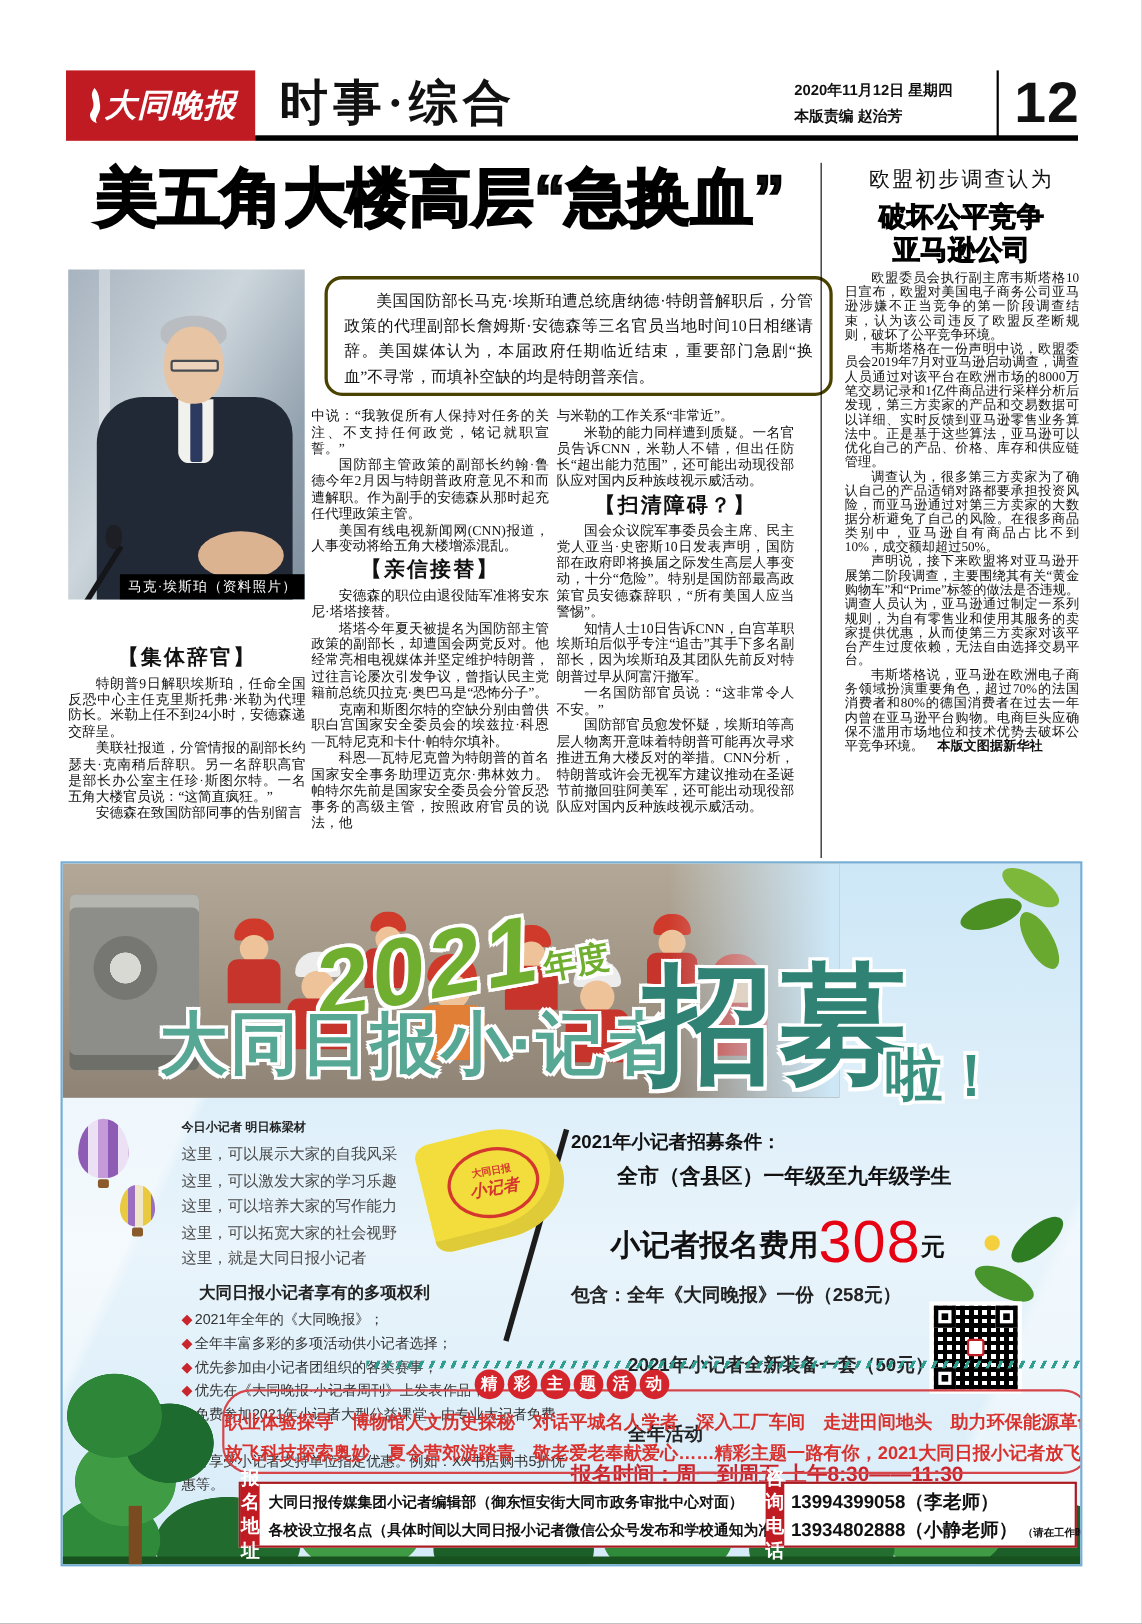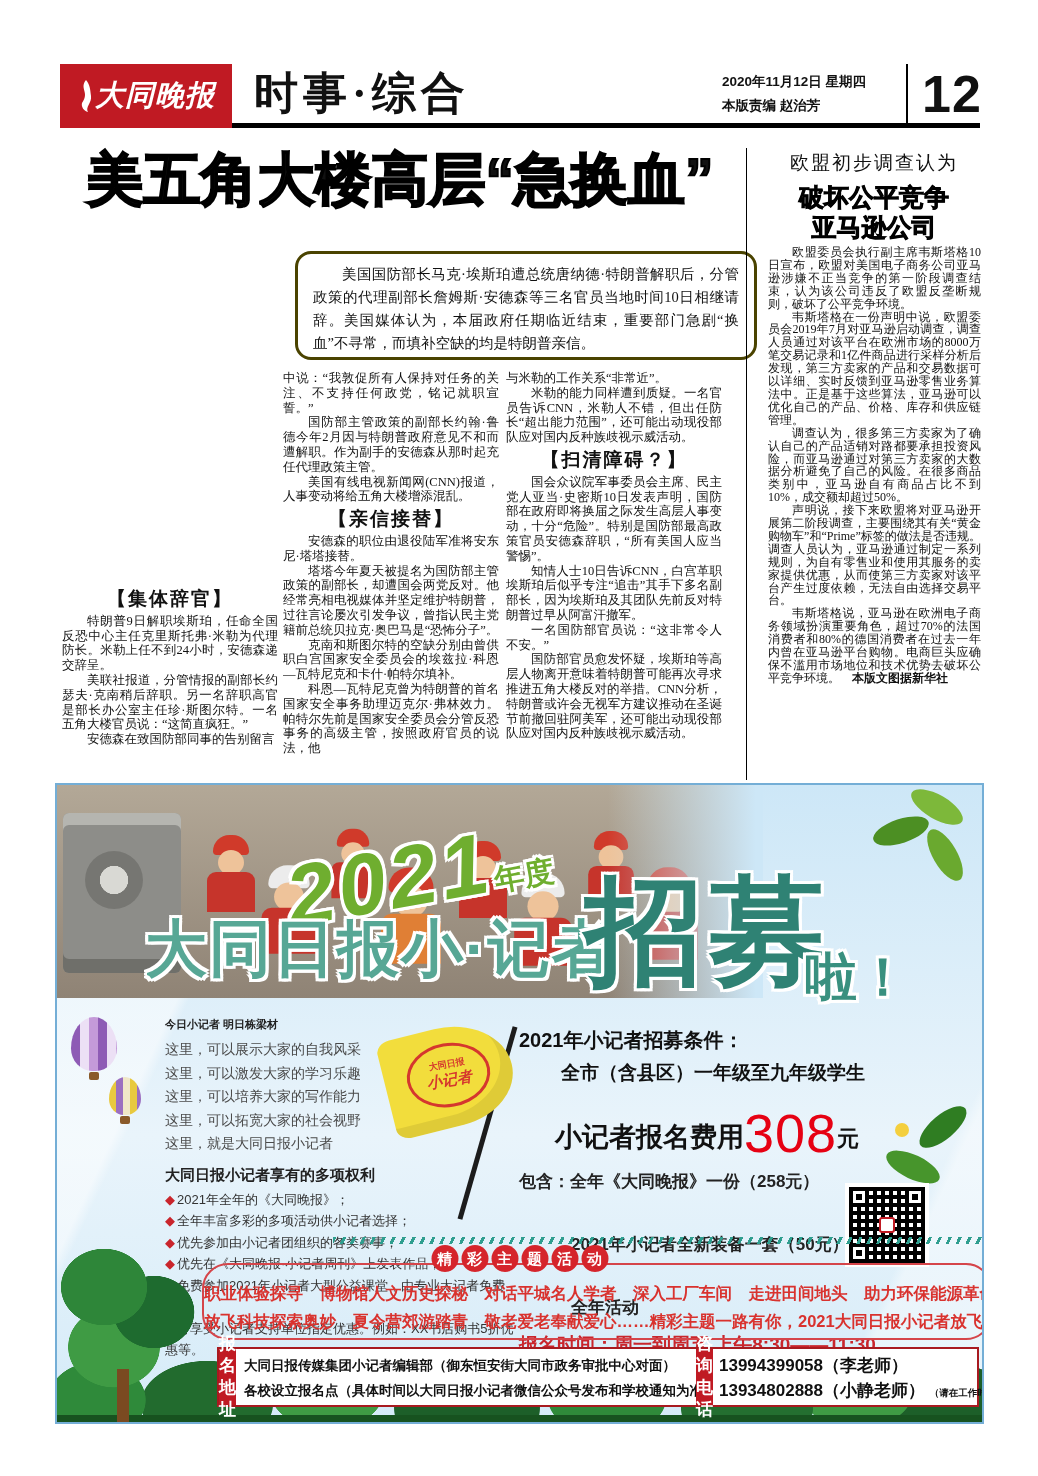--- a/index.html
+++ b/index.html
@@ -101,21 +101,21 @@
 .ad-title-main { position:absolute; left:88px; top:122px; font-weight:bold; font-size:62px;
                  color:#57a795; letter-spacing:2px; }
 .ad-zhaomu { position:absolute; left:528px; top:68px; font-weight:bold; font-size:118px;
              color:#2f8274; letter-spacing:6px; }
 .ad-la { position:absolute; left:748px; top:158px; font-weight:bold; font-size:52px; color:#39907f; }
 
 
 .ad-left { position:absolute; left:108px; top:232px; width:352px; }
 .ad-slogan-title { font-size:11px; font-weight:bold; color:#222; margin-bottom:6px; }
 .slogans div { font-size:14px; line-height:23.5px; color:#4a4a4a; }
-.ad-benefits-title { font-size:15px; font-weight:bold; color:#222; margin:10px 0 4px; }
+.ad-benefits-title { font-size:15px; font-weight:bold; color:#222; margin:10px 16px 4px; }
 .benefits div { font-size:13px; line-height:21.5px; color:#333; }
 .benefits div:before { content:"◆"; color:#c9252c; margin-right:2px; }
 
 
 .balloon { position:absolute; border-radius:50% 50% 46% 46% / 58% 58% 42% 42%; }
 .balloon:after { content:""; position:absolute; left:50%; bottom:-9px; transform:translateX(-50%);
                  width:10px; height:8px; background:#8a5a2a; border-radius:2px; }
 .balloon1 { left:14px; top:232px; width:46px; height:54px;
             background:repeating-linear-gradient(90deg,#8e5bb5 0 9px,#ece0f5 9px 18px,#c49ad9 18px 27px); }
 .balloon2 { left:52px; top:292px; width:32px; height:38px;
@@ -125,21 +125,21 @@
 .flagpole { position:absolute; left:428px; top:238px; width:5px; height:200px; background:#1c1c1c; transform:rotate(16deg); }
 .flag { position:absolute; left:328px; top:242px; width:128px; height:100px; background:#f2dd3c;
         border-radius:12% 55% 50% 12%; transform:rotate(-14deg); box-shadow:inset -10px -12px 0 rgba(0,0,0,.08); }
 .flag .emblem { position:absolute; left:22px; top:16px; width:84px; height:64px; border:3px solid #d5372e;
         border-radius:50%; text-align:center; transform:rotate(4deg); color:#d5372e; }
 .flag .emblem .l1 { font-size:9px; font-weight:bold; margin-top:12px; }
 .flag .emblem .l2 { font-size:15px; font-weight:bold; font-style:italic; }
 
 
 .ad-right { position:absolute; left:462px; top:242px; width:478px; }
-.cond-title { font-size:20px; font-weight:bold; color:#111; }
+.cond-title { font-size:17px; font-weight:bold; color:#111; }
 .cond-text { font-size:19px; font-weight:bold; color:#111; padding-left:42px; margin-top:6px; white-space:nowrap; }
 .fee-row { margin:16px 0 4px 36px; white-space:nowrap; }
 .fee-label { font-size:27px; font-weight:bold; color:#111; }
 .fee-amount { font-size:54px; font-weight:normal; color:#e60113; letter-spacing:1px; vertical-align:-6px; }
 .fee-unit { font-size:22px; font-weight:bold; color:#111; }
 .includes div { font-size:17px; font-weight:bold; color:#222; line-height:27px; white-space:nowrap; }
 .includes div + div { padding-left:52px;margin-top:36px; }
 .signup-time { margin-top:10px; color:#c9252c; font-weight:bold; font-size:19px; line-height:27px; white-space:nowrap; }
 .signup-time .t2 { padding-left:158px; }
 
@@ -226,20 +226,33 @@
     <span class="page-num">12</span>
   </div>
   <div class="header-rule"></div>
 
   <div class="headline">美五角大楼高层“急换血”</div>
 
   <div class="intro-box">
     <p>美国国防部长马克·埃斯珀遭总统唐纳德·特朗普解职后，分管政策的代理副部长詹姆斯·安德森等三名官员当地时间10日相继请辞。美国媒体认为，本届政府任期临近结束，重要部门急剧“换血”不寻常，而填补空缺的均是特朗普亲信。</p>
   </div>
 
+  <div class="photo">
+    <div class="pane"></div>
+    <div class="suit"></div>
+    <div class="shirt"></div>
+    <div class="tie"></div>
+    <div class="hair"></div>
+    <div class="head"></div>
+    <div class="glasses"></div>
+    <div class="hands"></div>
+    <div class="mic-rod"></div>
+    <div class="mic-head"></div>
+    <div class="photo-caption">马克·埃斯珀（资料照片）</div>
+  </div>
 
   <div class="body-col" id="col1">
     <div class="sec-head">【集体辞官】</div>
     <p>特朗普9日解职埃斯珀，任命全国反恐中心主任克里斯托弗·米勒为代理防长。米勒上任不到24小时，安德森递交辞呈。</p>
     <p>美联社报道，分管情报的副部长约瑟夫·克南稍后辞职。另一名辞职高官是部长办公室主任珍·斯图尔特。一名五角大楼官员说：“这简直疯狂。”</p>
     <p>安德森在致国防部同事的告别留言</p>
   </div>
 
   <div class="body-col" id="col2">
     <p class="cont">中说：“我敦促所有人保持对任务的关注、不支持任何政党，铭记就职宣誓。”</p>

